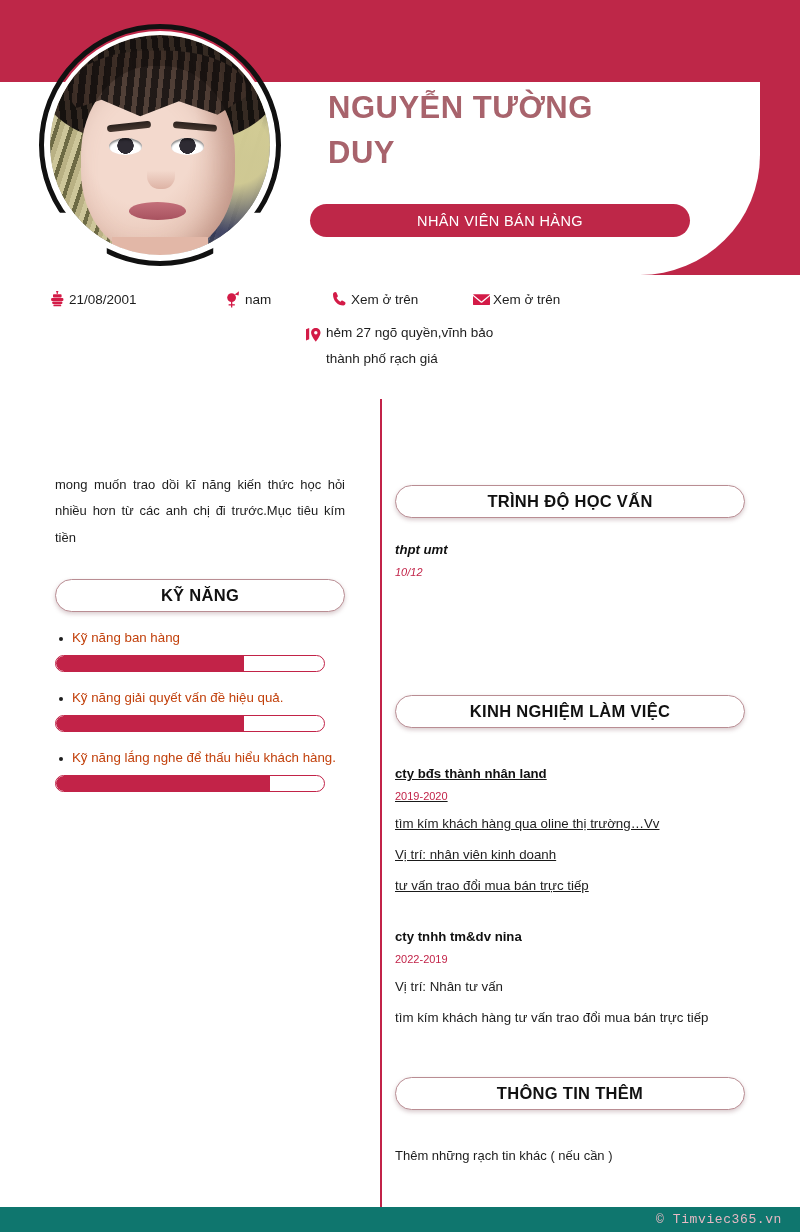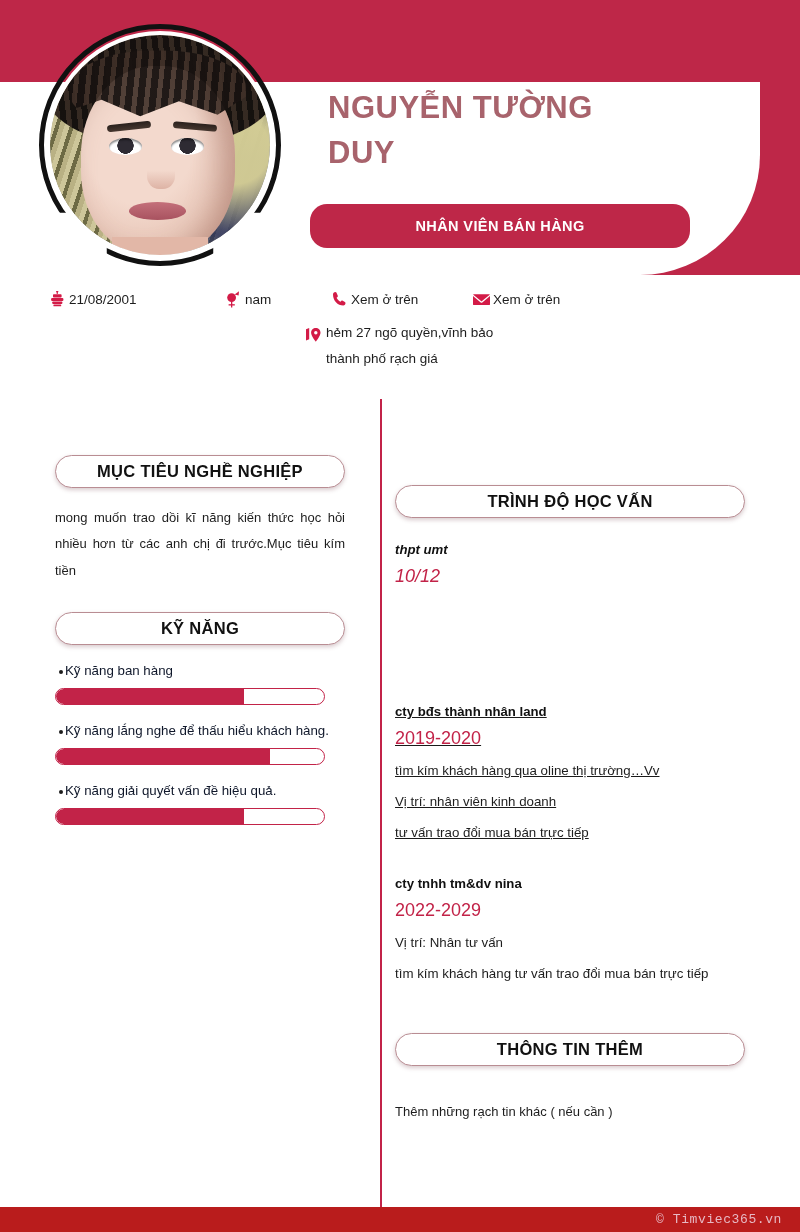--- a/index.html
+++ b/index.html
@@ -113,25 +113,25 @@
     left:328px; top:86px; width:330px;
     font-size:31px; font-weight:bold;
     letter-spacing:0.5px; line-height:1.45;
     color:#a8636c;
     text-transform:uppercase;
     z-index:5;
   }
   .job-badge {
     position:absolute;
     left:310px; top:204px;
-    width:380px; height:44px;
+    width:380px; height:33px;
     background:#be2748;
     border-radius:17px;
     color:#ffffff;
-    font-size:14.5px; font-weight:bold;
+    font-size:14.5px; font-weight:normal;
     letter-spacing:0.4px;
     display:flex; align-items:center; justify-content:center;
     z-index:5;
   }
 
   
   .contact { position:absolute; left:0; top:284px; width:800px; }
   .c-row { position:absolute; display:flex; align-items:center; gap:3px; }
   .c-ico { width:18px; height:18px; flex:none; display:flex; align-items:center; justify-content:center; color:#d31b47; }
   .c-ico svg { display:block; }
@@ -169,56 +169,56 @@
   
   .col-left { position:absolute; left:55px; top:455px; width:290px; }
   .body-text {
     font-size:13px; line-height:2.02; color:#1d1d1d;
     text-align:justify;
   }
   .sec-gap-objective { margin-top:17px; }
   .skills-wrap { margin-top:28px; }
   .skill-item { margin-top:18px; }
   .skill-label {
-    font-size:13.3px; color:#0f172a;
-    display:flex; align-items:flex-start; gap:2px;
+    font-size:13.3px; color:#c2410c;
+    display:flex; align-items:flex-start; gap:9px;
     padding-left:4px;
   }
   .skill-label .dot {
     width:4px; height:4px; border-radius:50%;
     background:#1d1d1d; margin-top:7px; flex:none;
   }
   .bar {
     margin-top:10px;
     width:270px; height:17px;
     border:1.3px solid #c22348;
     border-radius:9px;
     background:#ffffff;
     overflow:hidden;
   }
   .bar-fill { height:100%; background:#c22348; border-radius:8px 0 0 8px; }
 
   
   .col-right { position:absolute; left:395px; top:485px; width:350px; }
   .entry-title { font-size:13.2px; font-weight:bold; color:#111111; }
-  .entry-date { font-size:18px; color:#c22348; margin-top:9px; }
+  .entry-date { font-size:11px; color:#c22348; margin-top:9px; }
   .entry-line { font-size:13.3px; color:#1d1d1d; margin-top:13px; line-height:1.35; }
 
   .sec-edu-body  { margin-top:24px;font-style:italic; }
   .sec-exp       { margin-top:117px; }
   .sec-exp-body  { margin-top:38px;text-decoration:underline; }
   .exp-second    { margin-top:34px; }
   .sec-extra     { margin-top:50px; }
   .sec-extra-body{ margin-top:33px; }
 
   
   .footer {
     position:absolute; left:0; bottom:0;
     width:800px; height:25px;
-    background:#b91c1c;
+    background:#0f766e;
     display:flex; align-items:center; justify-content:flex-end;
     padding-right:18px;
   }
   .footer span {
     font-family:"Liberation Mono", monospace;
     font-size:13px; color:#e7b9c4; letter-spacing:0.6px;
   }
 </style>
 </head>
 <body>
@@ -309,85 +309,85 @@
       <span class="c-txt">hẻm 27 ngõ quyền,vĩnh bảo</span>
       <span class="c-txt">thành phố rạch giá</span>
     </span>
   </div>
 </div>
 
 <div class="divider"></div>
 
 <div class="col-left">
 
-  <div class="pill">
-    <span>MỤC TIÊU NGHỀ NGHIỆP</span>
-  </div>
   <div class="body-text sec-gap-objective">mong muốn trao dồi kĩ năng kiến thức học hỏi nhiều hơn từ các anh chị đi trước.Mục tiêu kím tiền</div>
 
   <div class="skills-wrap">
     <div class="pill">
       <span>KỸ NĂNG</span>
     </div>
 
     <div class="skill-item">
       <div class="skill-label">
         <span class="dot"></span>
         <span>Kỹ năng ban hàng</span>
       </div>
       <div class="bar">
         <div class="bar-fill" style="width: 70%;"></div>
       </div>
     </div>
 
     <div class="skill-item">
       <div class="skill-label">
         <span class="dot"></span>
-        <span>Kỹ năng lắng nghe để thấu hiểu khách hàng.</span>
+        <span>Kỹ năng giải quyết vấn đề hiệu quả.</span>
       </div>
       <div class="bar">
-        <div class="bar-fill" style="width: 80%;"></div>
+        <div class="bar-fill" style="width: 70%;"></div>
       </div>
     </div>
 
     <div class="skill-item">
       <div class="skill-label">
         <span class="dot"></span>
-        <span>Kỹ năng giải quyết vấn đề hiệu quả.</span>
+        <span>Kỹ năng lắng nghe để thấu hiểu khách hàng.</span>
       </div>
       <div class="bar">
-        <div class="bar-fill" style="width: 70%;"></div>
+        <div class="bar-fill" style="width: 80%;"></div>
       </div>
     </div>
   </div>
 </div>
 
 <div class="col-right">
 
   <div class="pill">
     <span>TRÌNH ĐỘ HỌC VẤN</span>
   </div>
   <div class="sec-edu-body">
     <div class="entry-title">thpt umt</div>
     <div class="entry-date">10/12</div>
   </div>
 
   <div class="sec-exp">
+    <div class="pill">
+      <span>KINH NGHIỆM LÀM VIỆC</span>
+    </div>
 
     <div class="sec-exp-body">
       <div class="entry-title">cty bđs thành nhân land</div>
       <div class="entry-date">2019-2020</div>
       <div class="entry-line">tìm kím khách hàng qua oline thị trường…Vv</div>
       <div class="entry-line">Vị trí: nhân viên kinh doanh</div>
       <div class="entry-line">tư vấn trao đổi mua bán trực tiếp</div>
     </div>
 
     <div class="exp-second">
       <div class="entry-title">cty tnhh tm&amp;dv nina</div>
-      <div class="entry-date">2022-2029</div>
+      <div class="entry-date">2022-2019</div>
       <div class="entry-line">Vị trí: Nhân tư vấn</div>
       <div class="entry-line">tìm kím khách hàng tư vấn trao đổi mua bán trực tiếp</div>
     </div>
   </div>
 
   <div class="sec-extra">
     <div class="pill">
       <span>THÔNG TIN THÊM</span>
     </div>
     <div class="body-text sec-extra-body">Thêm những rạch tin khác ( nếu cần )</div>

